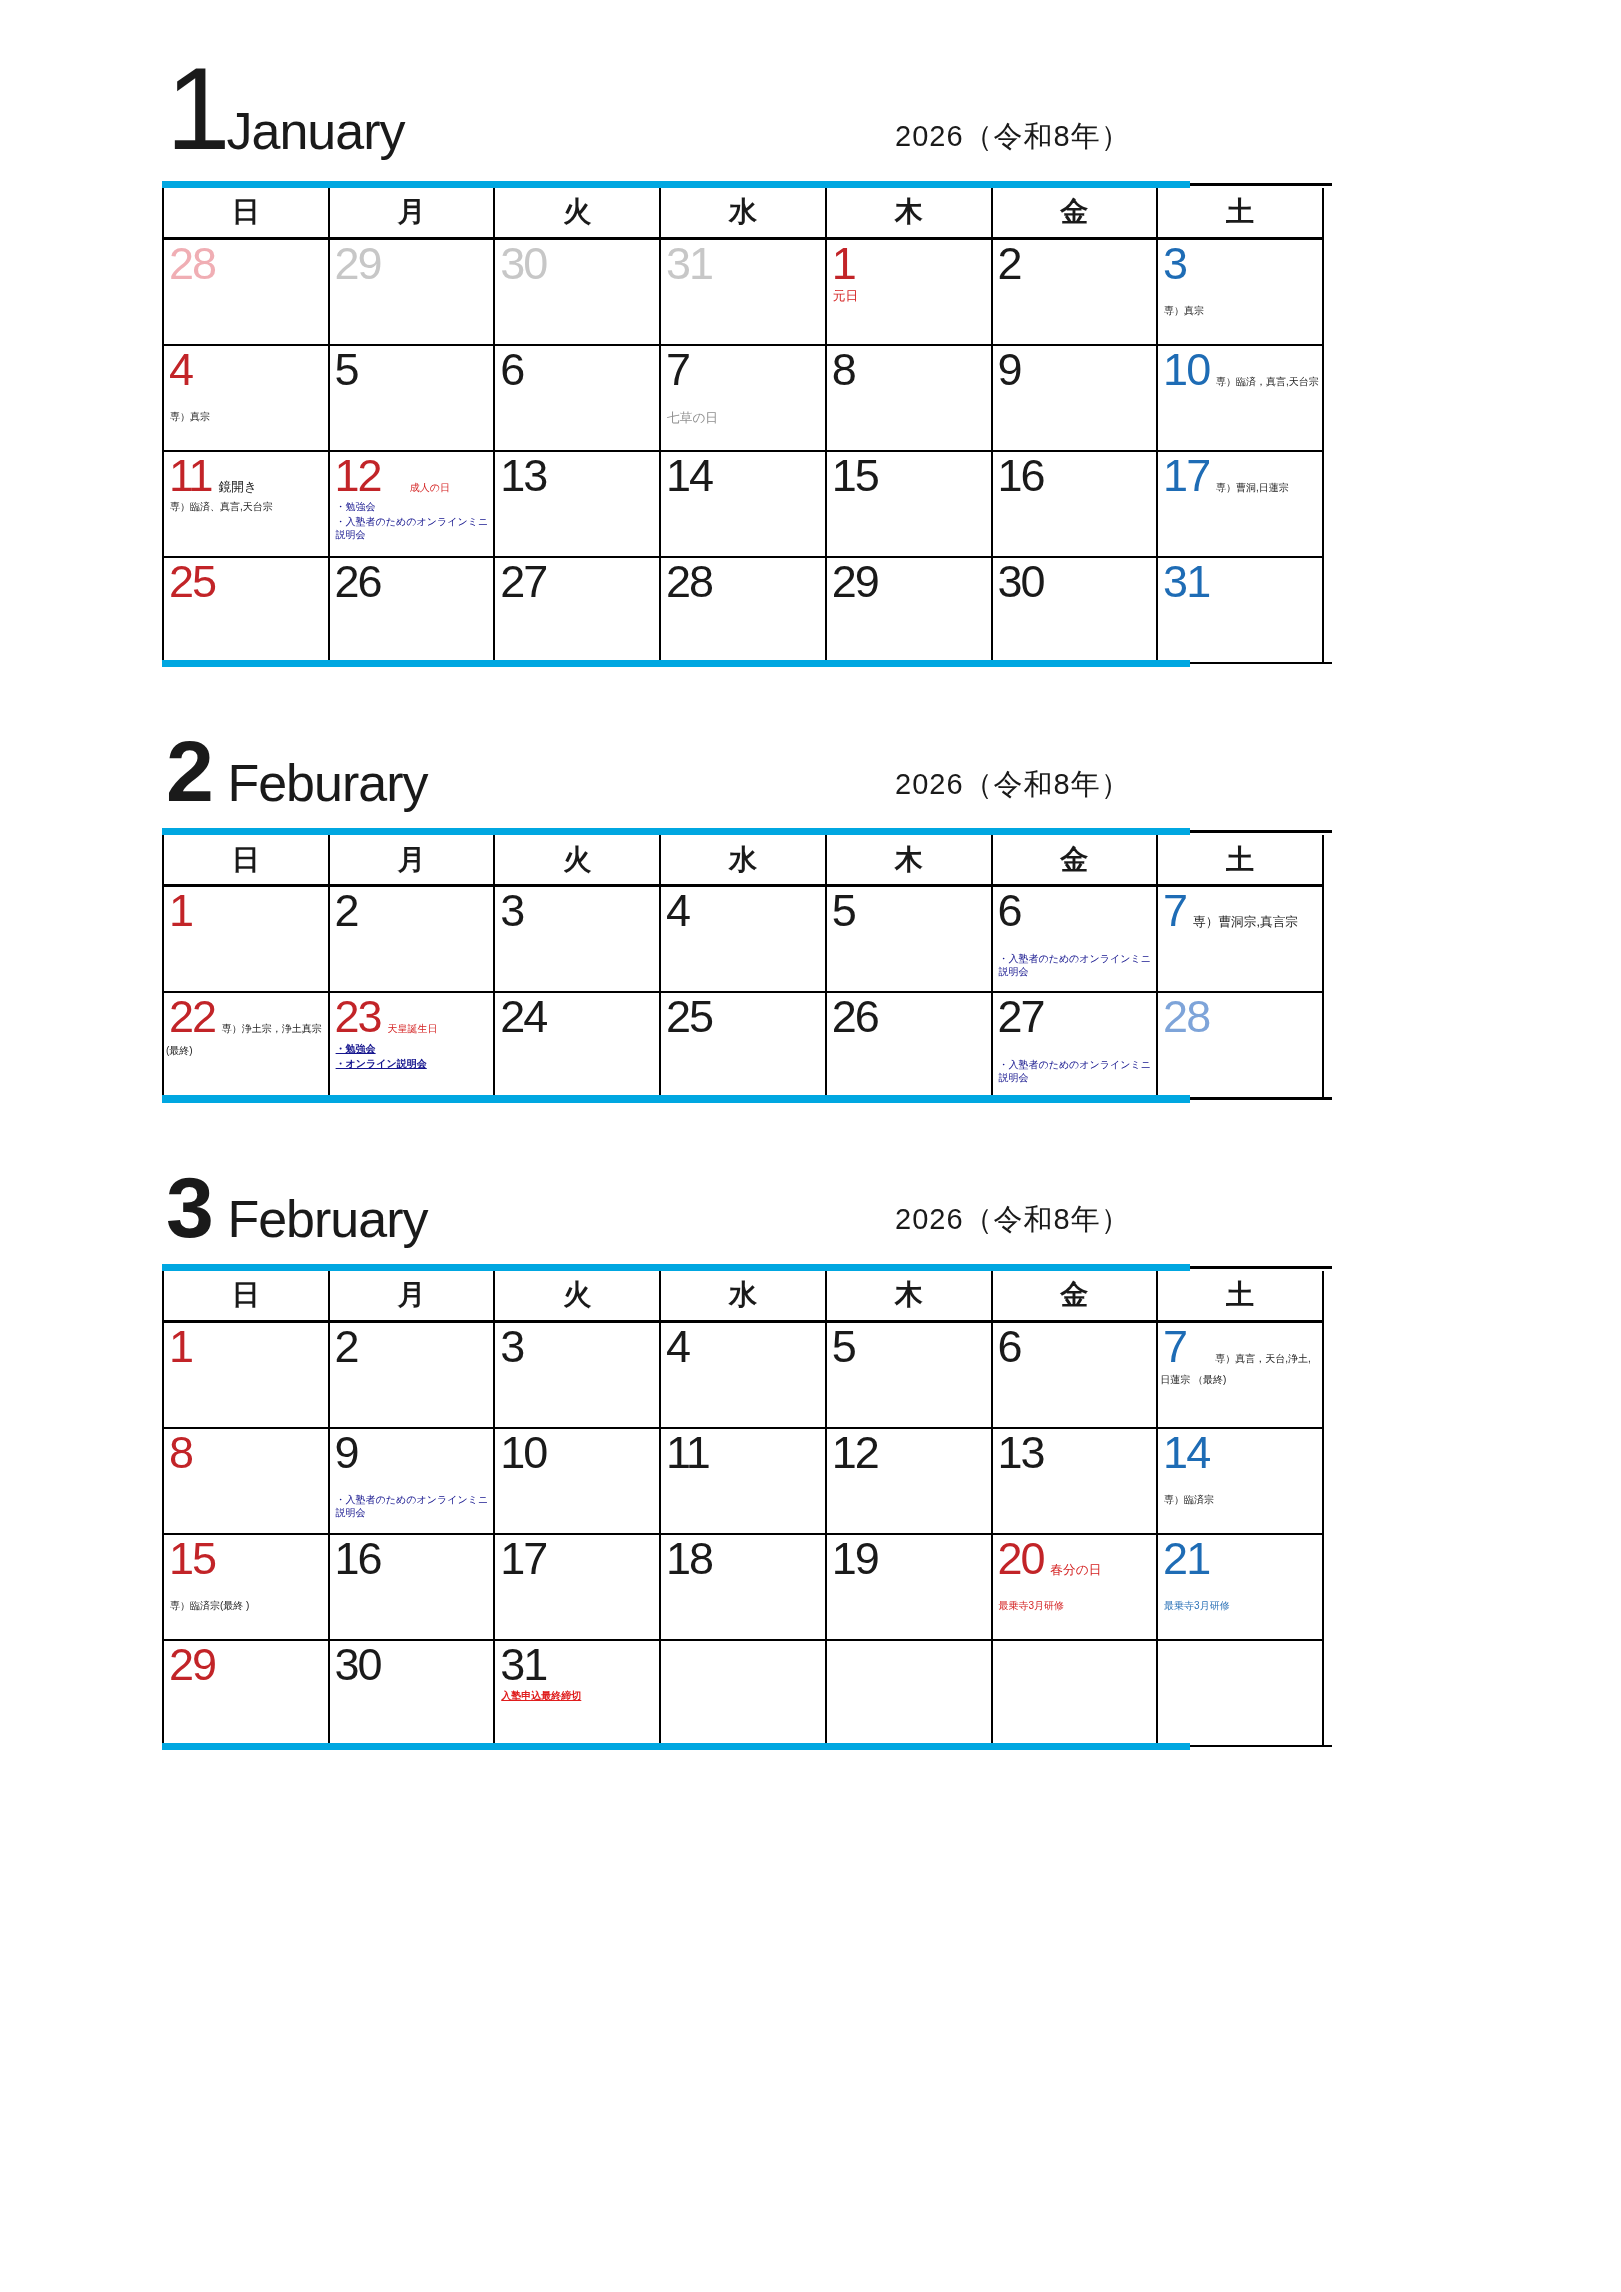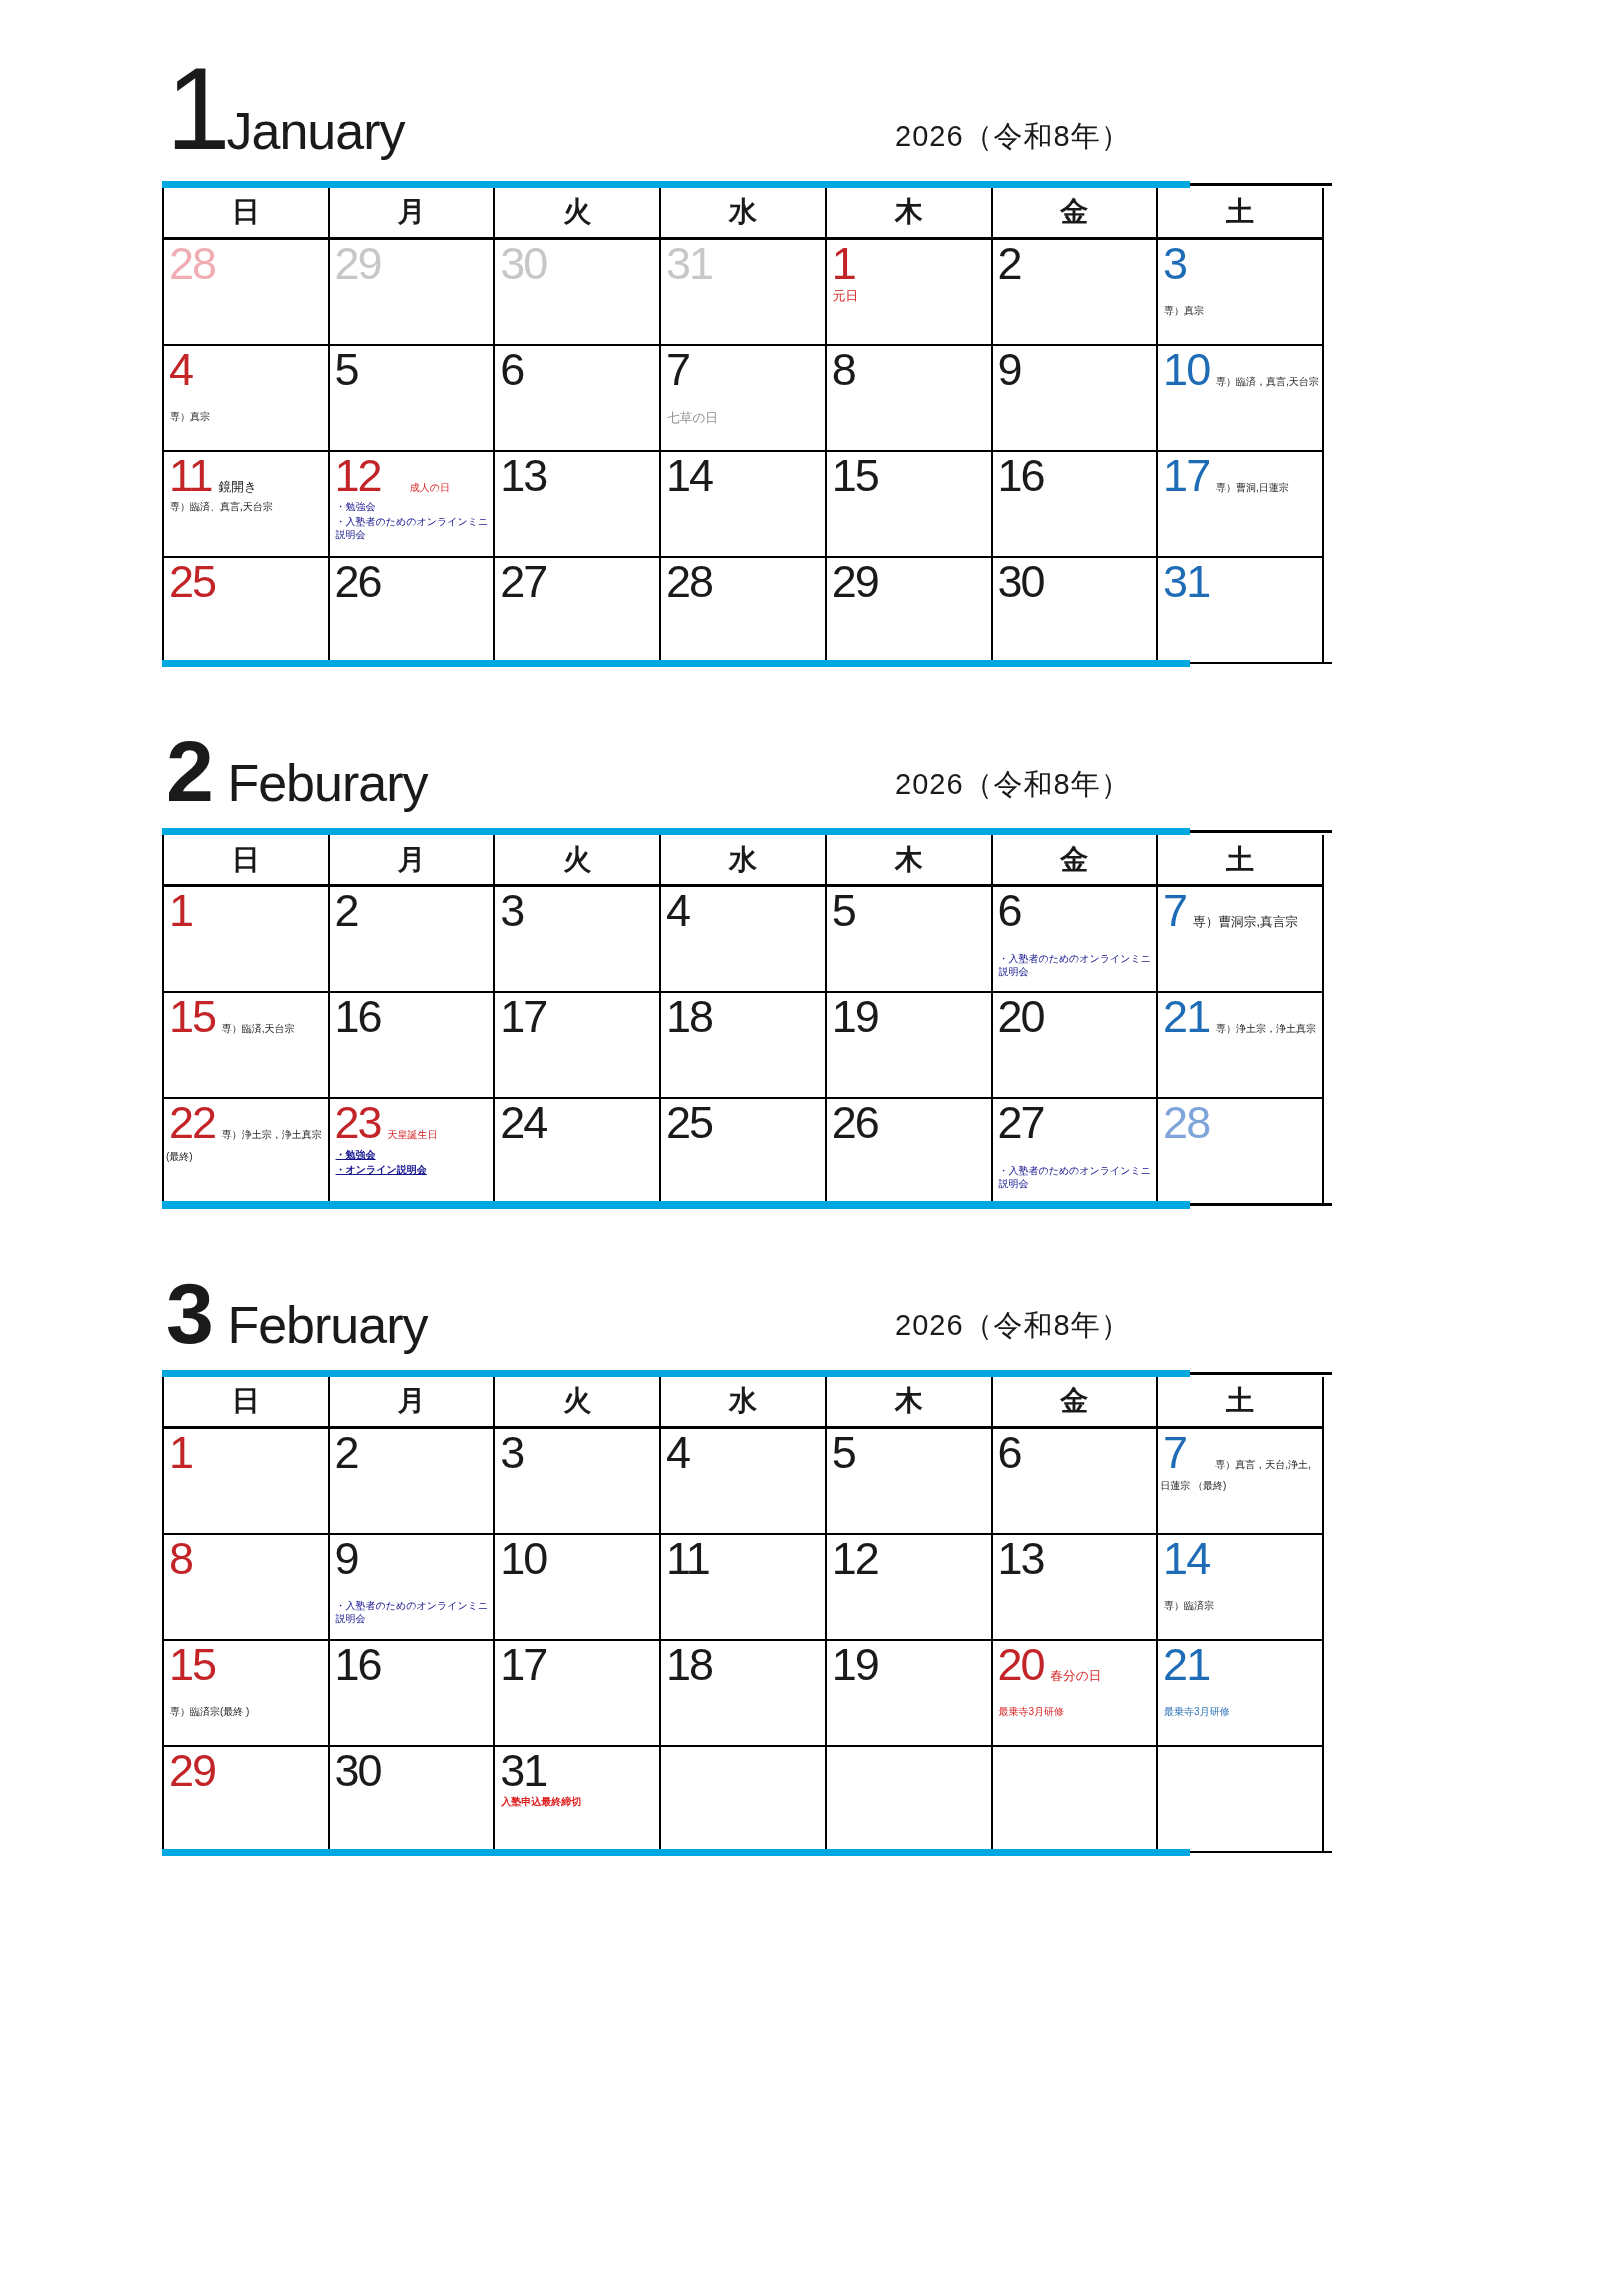--- a/index.html
+++ b/index.html
@@ -32,21 +32,21 @@
   .num{font-size:45px;line-height:1.02;letter-spacing:-2px;padding-left:2.9px;}
   .d-red{color:#C22428}.d-blue{color:#1E6CB5}.d-lblue{color:#7EA4D9}
   .d-pink{color:#F0AEB4}.d-gray{color:#C7C7C7}.d-black{color:#1a1a1a}
   .note{font-size:10px;line-height:1.3;}
   .note.inline{margin-left:6.9px;}
   .note.gap{margin-left:29px;}
   .note.block{display:block;padding-left:3.9px;margin-top:2px;}
   .note.mt{margin-top:17.6px;}
   .note.small{font-size:12.7px;}
   .note.big{font-size:20.6px;font-weight:bold;margin-top:15.7px;letter-spacing:2px;}
-  .note.bold{font-weight:bold;}
+  .note.bold{font-weight:bold;text-decoration:underline;}
   .note.ul{text-decoration:underline;}
   .n-black{color:#1a1a1a}.n-red{color:#D42222}.n-navy{color:#15158E}
   .n-gray{color:#8f8f8f}.n-blue{color:#2E74B8}.n-bred{color:#E01E1E}
 </style>
 </head>
 <body>
 
 <main id="calendar-root">
     <section class="month month-0">
       <div class="title-row">
@@ -143,29 +143,20 @@
             <tr>
               <td><span class="num d-red">1</span></td>
               <td><span class="num d-black">2</span></td>
               <td><span class="num d-black">3</span></td>
               <td><span class="num d-black">4</span></td>
               <td><span class="num d-black">5</span></td>
               <td><span class="num d-black">6</span><span class="note block n-navy mt">・入塾者のためのオンラインミニ説明会</span></td>
               <td><span class="num d-blue">7</span><span class="note inline n-black small">専）曹洞宗,真言宗</span></td>
             </tr>
             <tr>
-              <td><span class="num d-red">15</span><span class="note inline n-black">専）臨済,天台宗</span></td>
-              <td><span class="num d-black">16</span></td>
-              <td><span class="num d-black">17</span></td>
-              <td><span class="num d-black">18</span></td>
-              <td><span class="num d-black">19</span></td>
-              <td><span class="num d-black">20</span></td>
-              <td><span class="num d-blue">21</span><span class="note inline n-black">専）浄土宗，浄土真宗</span></td>
-            </tr>
-            <tr>
               <td><span class="num d-red">22</span><span class="note inline n-black">専）浄土宗，浄土真宗(最終)</span></td>
               <td><span class="num d-red">23</span><span class="note inline n-red">天皇誕生日</span><span class="note block n-navy bold ul">・勉強会</span><span class="note block n-navy bold ul">・オンライン説明会</span></td>
               <td><span class="num d-black">24</span></td>
               <td><span class="num d-black">25</span></td>
               <td><span class="num d-black">26</span></td>
               <td><span class="num d-black">27</span><span class="note block n-navy mt">・入塾者のためのオンラインミニ説明会</span></td>
               <td><span class="num d-lblue">28</span></td>
             </tr>
           </tbody>
         </table>

